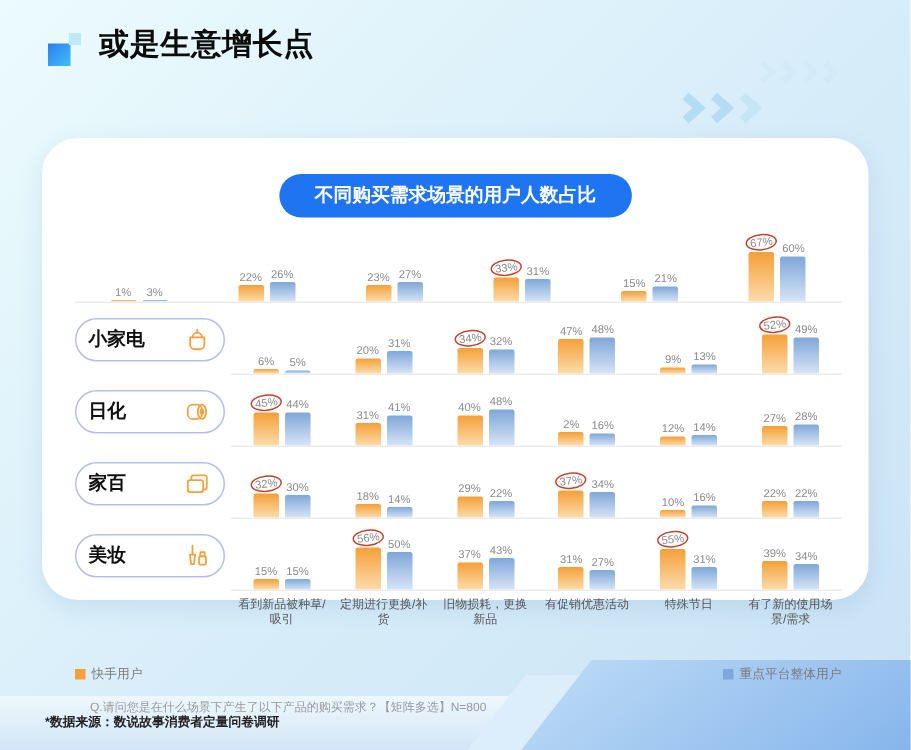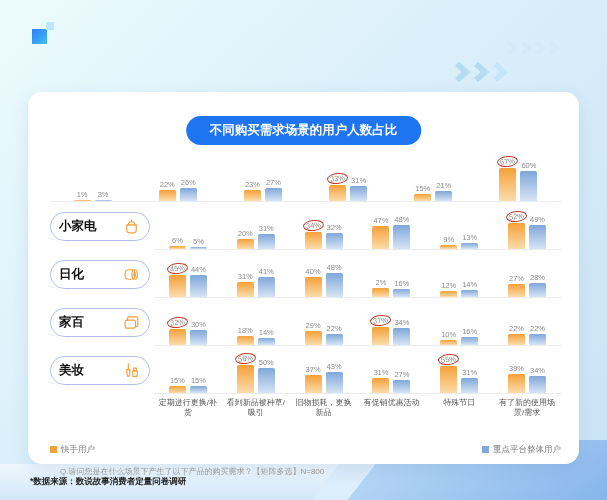--- a/index.html
+++ b/index.html
@@ -12,22 +12,22 @@
   .header{position:absolute;top:16px;left:32px;right:20px;display:flex;gap:10px;z-index:3;}
   .title-icon{position:relative;width:24px;height:24px;flex:none;margin-top:6px;}
   .title-icon .big{position:absolute;left:0;bottom:2px;width:15px;height:15px;background:linear-gradient(135deg,#2e7df5,#3fc0f0);}
   .title-icon .small{position:absolute;right:2px;top:0;width:8px;height:8px;background:#bfe7fa;}
   .page-title{font-size:20px;line-height:29px;font-weight:bold;color:#0c0c0c;letter-spacing:.5px;}
   
   .chevrons{position:absolute;z-index:1;}
   .chev-a{top:40px;right:48px;opacity:.55;}
   .chev-b{top:62px;right:78px;}
   
-  .card{position:absolute;left:28px;top:92px;width:551px;height:372px;background:#ffffff;
-    border-radius:14px;box-shadow:0 5px 16px rgba(70,120,180,.14);z-index:2;}
+  .card{position:absolute;left:28px;top:92px;width:551px;height:308px;background:#ffffff;
+    border-radius:24px;box-shadow:0 5px 16px rgba(70,120,180,.14);z-index:2;}
   .pill-title{position:absolute;top:24px;left:50%;transform:translateX(-50%);
     background:#1f74f2;color:#fff;font-size:12.5px;font-weight:bold;
     padding:6px 24px;border-radius:17px;white-space:nowrap;}
   .chart-area{position:absolute;top:62px;left:22px;right:18px;}
   .crow{display:flex;height:48px;align-items:flex-end;}
   .label-wrap{width:104px;flex:none;display:flex;align-items:center;height:100%;}
   .row-pill{width:82px;border:1.5px solid #b5bdf0;border-radius:17px;padding:4px 8px;
     display:flex;align-items:center;justify-content:space-between;background:#fff;}
   .row-pill-text{font-weight:bold;font-size:12.5px;color:#111;white-space:nowrap;}
   .row-icon svg{display:block;}
@@ -74,20 +74,21 @@
     <path d="M61 2 L70 10 L61 18" stroke="#d6eef9" stroke-width="6" fill="none"></path>
   </svg>
 </div>
 
 <div class="header">
   <div class="title-icon">
     <div class="big"></div>
       <div class="small"></div>
   </div>
   <div class="page-title">
+    <div>或是生意增长点</div>
   </div>
 </div>
 
 <div class="bottom-band"></div>
 <div class="deco-shape shape2"></div>
 <div class="deco-shape shape1"></div>
 
 <div class="card">
   <div class="pill-title">不同购买需求场景的用户人数占比</div>
   <div class="chart-area">
@@ -456,22 +457,22 @@
               <div class="bar-unit">
                 <div class="bar-val">34%</div>
                 <div class="bar blue" style="height: 17px;"></div>
               </div>
             </div>
           </div>
         </div>
       </div>
     <div class="axis-row" id="axis-labels">
         <div class="axis-spacer"></div>
+        <div class="axis-cell">看到新品被种草/吸引</div>
         <div class="axis-cell">定期进行更换/补货</div>
-        <div class="axis-cell">看到新品被种草/吸引</div>
         <div class="axis-cell">旧物损耗，更换新品</div>
         <div class="axis-cell">有促销优惠活动</div>
         <div class="axis-cell">特殊节日</div>
         <div class="axis-cell">有了新的使用场景/需求</div>
       </div>
     <div class="legend" id="legend">
         <div class="legend-item">
           <span class="legend-swatch" style="background: rgb(245, 160, 56);"></span>
           <span>快手用户</span>
         </div>

